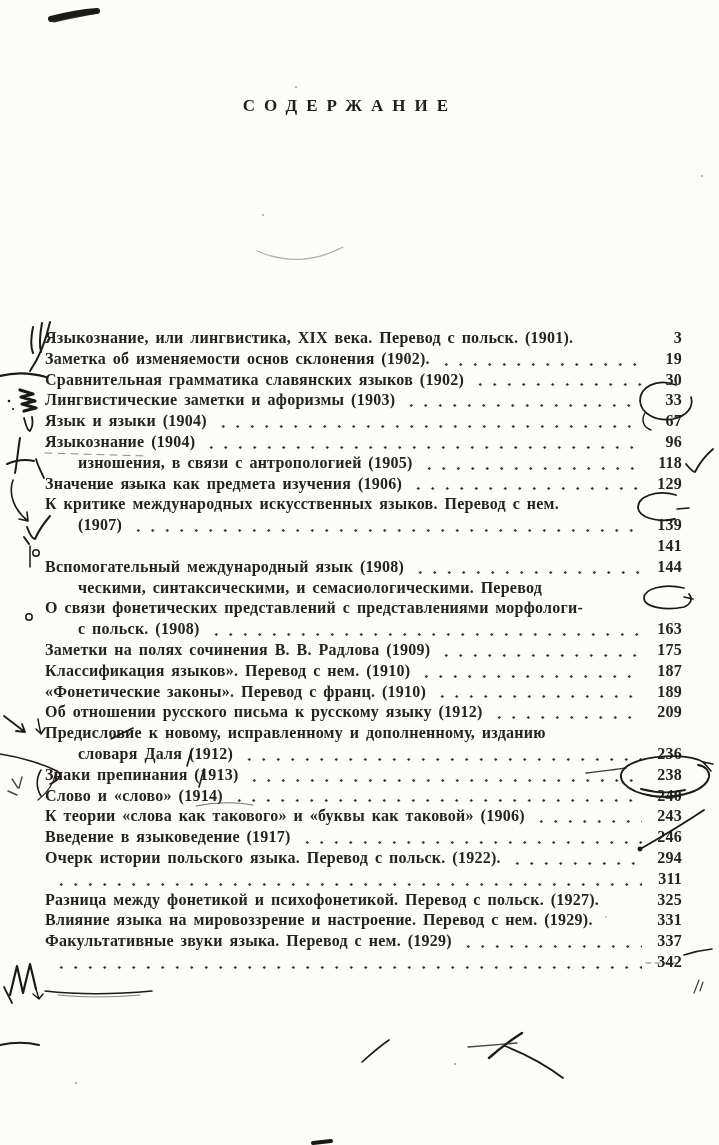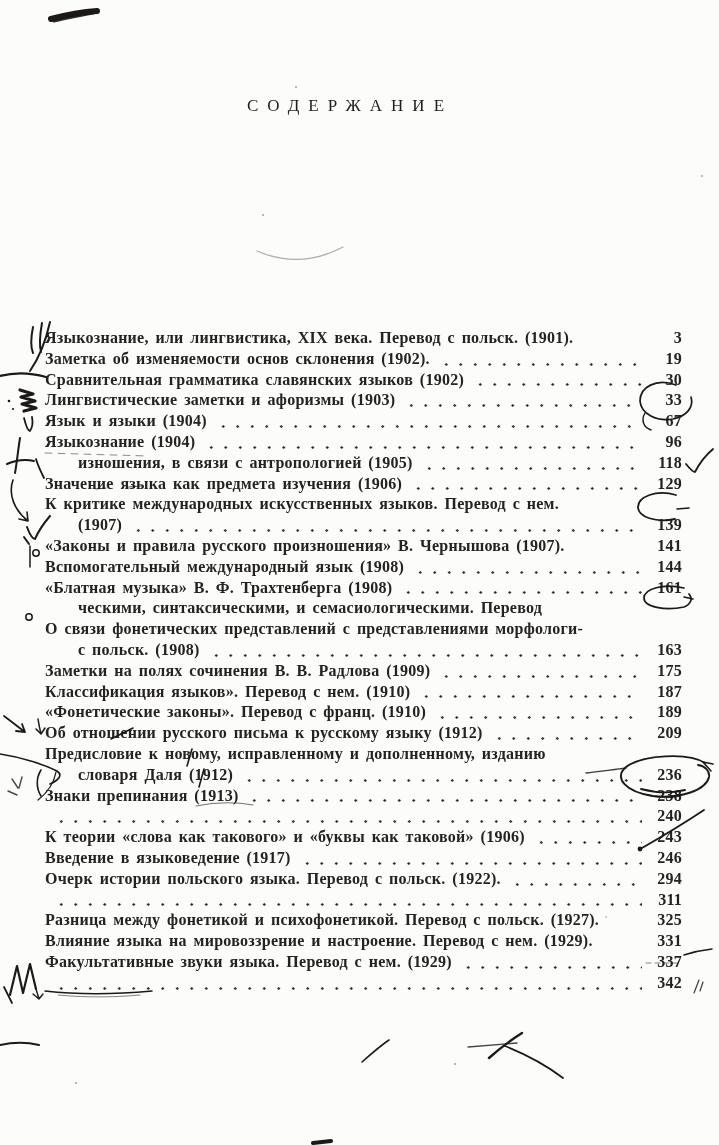--- a/index.html
+++ b/index.html
@@ -13,21 +13,21 @@
     width:719px;height:1145px;
     background:#fcfcfa;
     overflow:hidden;
     color:#26231f;
   }
   .title{
     position:absolute;
     top:96px;left:0;width:700px;
     text-align:center;
     font-size:17px;
-    font-weight:normal;
+    font-weight:bold;
     letter-spacing:9px;
     color:#211e1a;
   }
   .toc{
     position:absolute;
     top:328px;left:45px;right:37px;
   }
   .toc-row{
     display:flex;
     align-items:baseline;
@@ -117,34 +117,28 @@
         <span class="t">К критике международных искусственных языков. Перевод с нем.</span>
         <span class="leader none"></span>
         <span class="pg"></span>
       </div>
       <div class="toc-row indent">
         <span class="t">(1907)</span>
         <span class="leader"></span>
         <span class="pg">139</span>
       </div>
       <div class="toc-row">
-        <span class="t">«Законы и правила русского произношения» В. Чернышова (1907).</span>
         <span class="leader none"></span>
         <span class="pg">141</span>
       </div>
       <div class="toc-row">
         <span class="t">Вспомогательный международный язык (1908)</span>
         <span class="leader"></span>
         <span class="pg">144</span>
       </div>
-      <div class="toc-row">
-        <span class="t">«Блатная музыка» В. Ф. Трахтенберга (1908)</span>
-        <span class="leader"></span>
-        <span class="pg">161</span>
-      </div>
       <div class="toc-row indent">
         <span class="t">ческими, синтаксическими, и семасиологическими. Перевод</span>
         <span class="leader none"></span>
         <span class="pg"></span>
       </div>
       <div class="toc-row">
         <span class="t">О связи фонетических представлений с представлениями морфологи-</span>
         <span class="leader none"></span>
         <span class="pg"></span>
       </div>
@@ -182,20 +176,21 @@
         <span class="t">словаря Даля (1912)</span>
         <span class="leader"></span>
         <span class="pg">236</span>
       </div>
       <div class="toc-row">
         <span class="t">Знаки препинания (1913)</span>
         <span class="leader"></span>
         <span class="pg">238</span>
       </div>
       <div class="toc-row">
+        <span class="t">Слово и «слово» (1914)</span>
         <span class="leader"></span>
         <span class="pg">240</span>
       </div>
       <div class="toc-row">
         <span class="t">К теории «слова как такового» и «буквы как таковой» (1906)</span>
         <span class="leader"></span>
         <span class="pg">243</span>
       </div>
       <div class="toc-row">
         <span class="t">Введение в языковедение (1917)</span>

